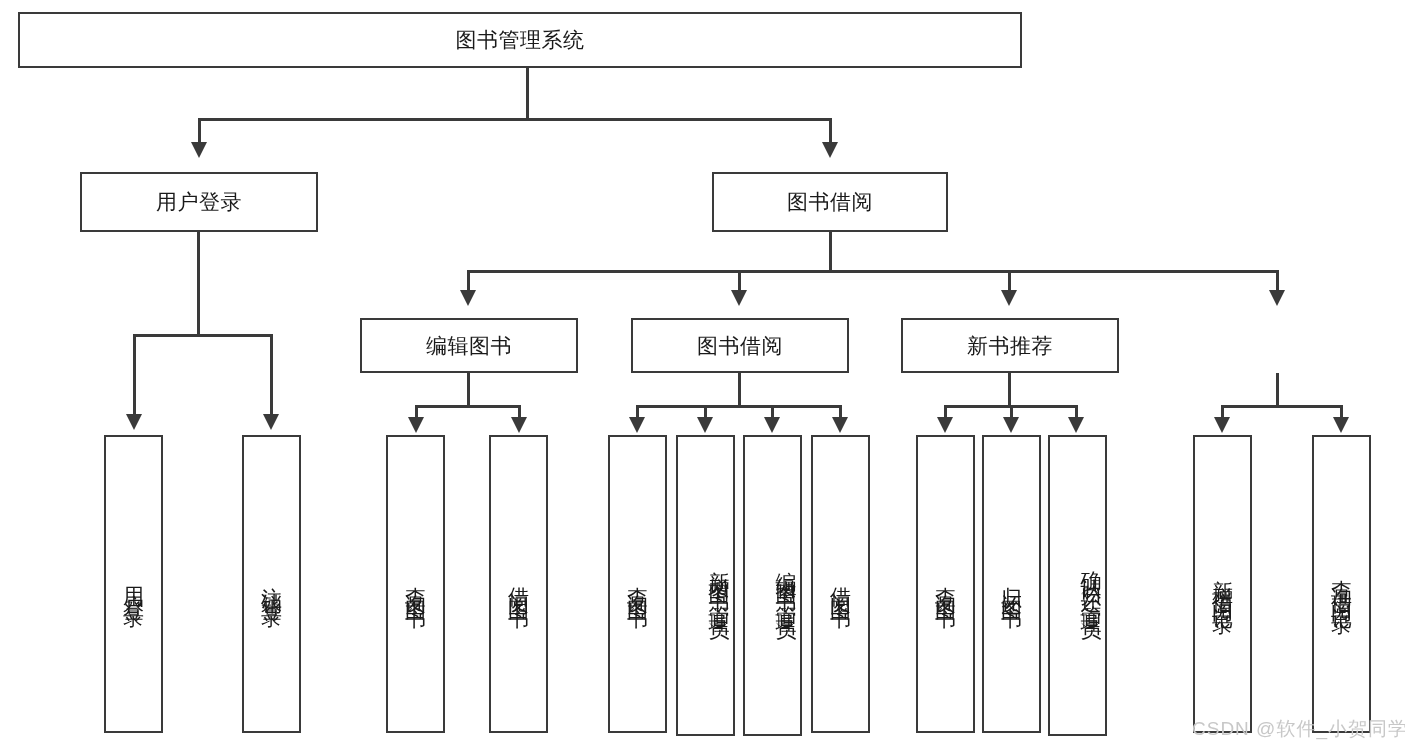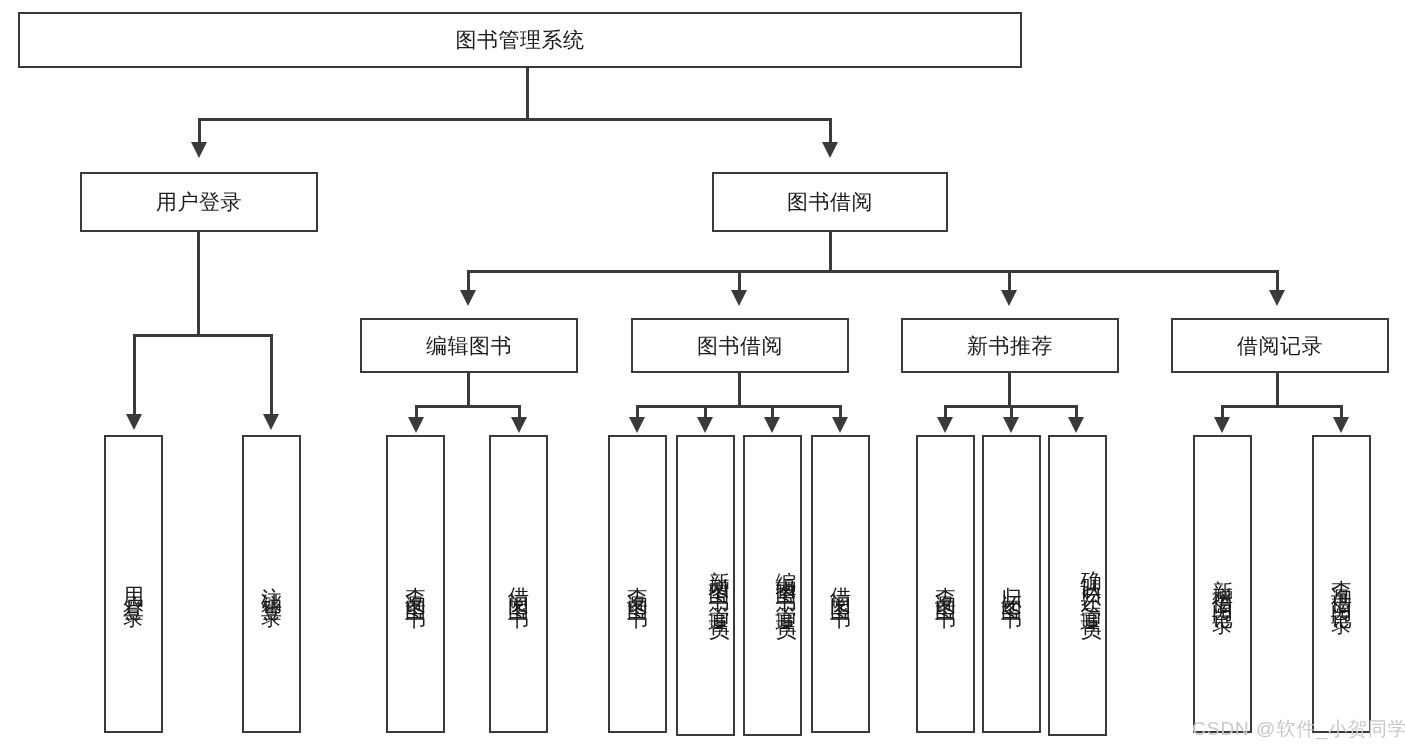--- a/index.html
+++ b/index.html
@@ -121,23 +121,20 @@
   <div class="arrow" style="left:1269px;top:290px;"></div>
 
   <div class="node horiz" style="left:360px;top:318px;width:218px;height:55px;">
     <span>编辑图书</span>
   </div>
   <div class="node horiz" style="left:631px;top:318px;width:218px;height:55px;">
     <span>图书借阅</span>
   </div>
   <div class="node horiz" style="left:901px;top:318px;width:218px;height:55px;">
     <span>新书推荐</span>
-  </div>
-  <div class="node horiz" style="left:1171px;top:318px;width:218px;height:55px;">
-    <span>借阅记录</span>
   </div>
 
   <div class="conn vline" style="left:467px;top:373px;width:3px;height:34px;"></div>
   <div class="conn hline" style="left:415px;top:405px;width:106px;height:3px;"></div>
   <div class="conn vline" style="left:415px;top:405px;width:3px;height:14px;"></div>
   <div class="arrow" style="left:408px;top:417px;"></div>
   <div class="conn vline" style="left:518px;top:405px;width:3px;height:14px;"></div>
   <div class="arrow" style="left:511px;top:417px;"></div>
 
   <div class="conn vline" style="left:738px;top:373px;width:3px;height:34px;"></div>

